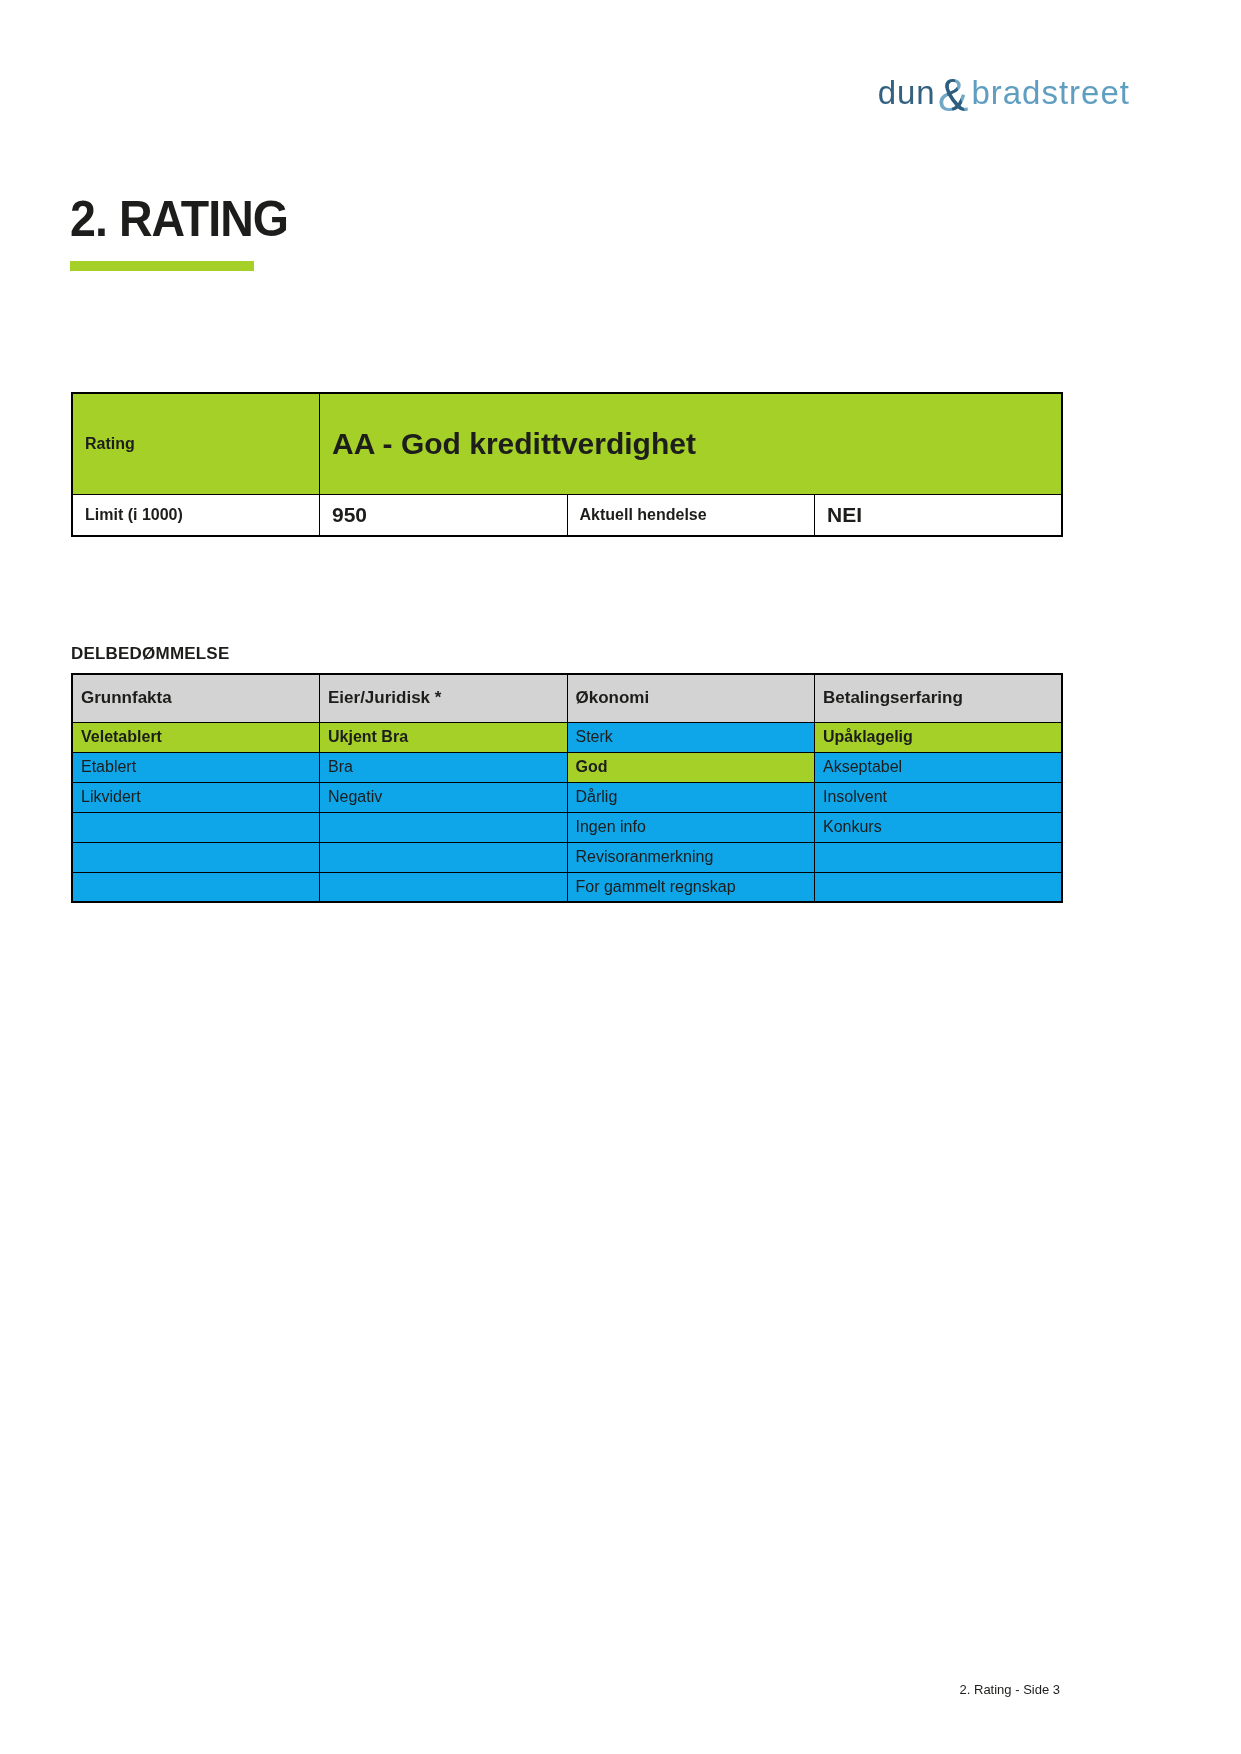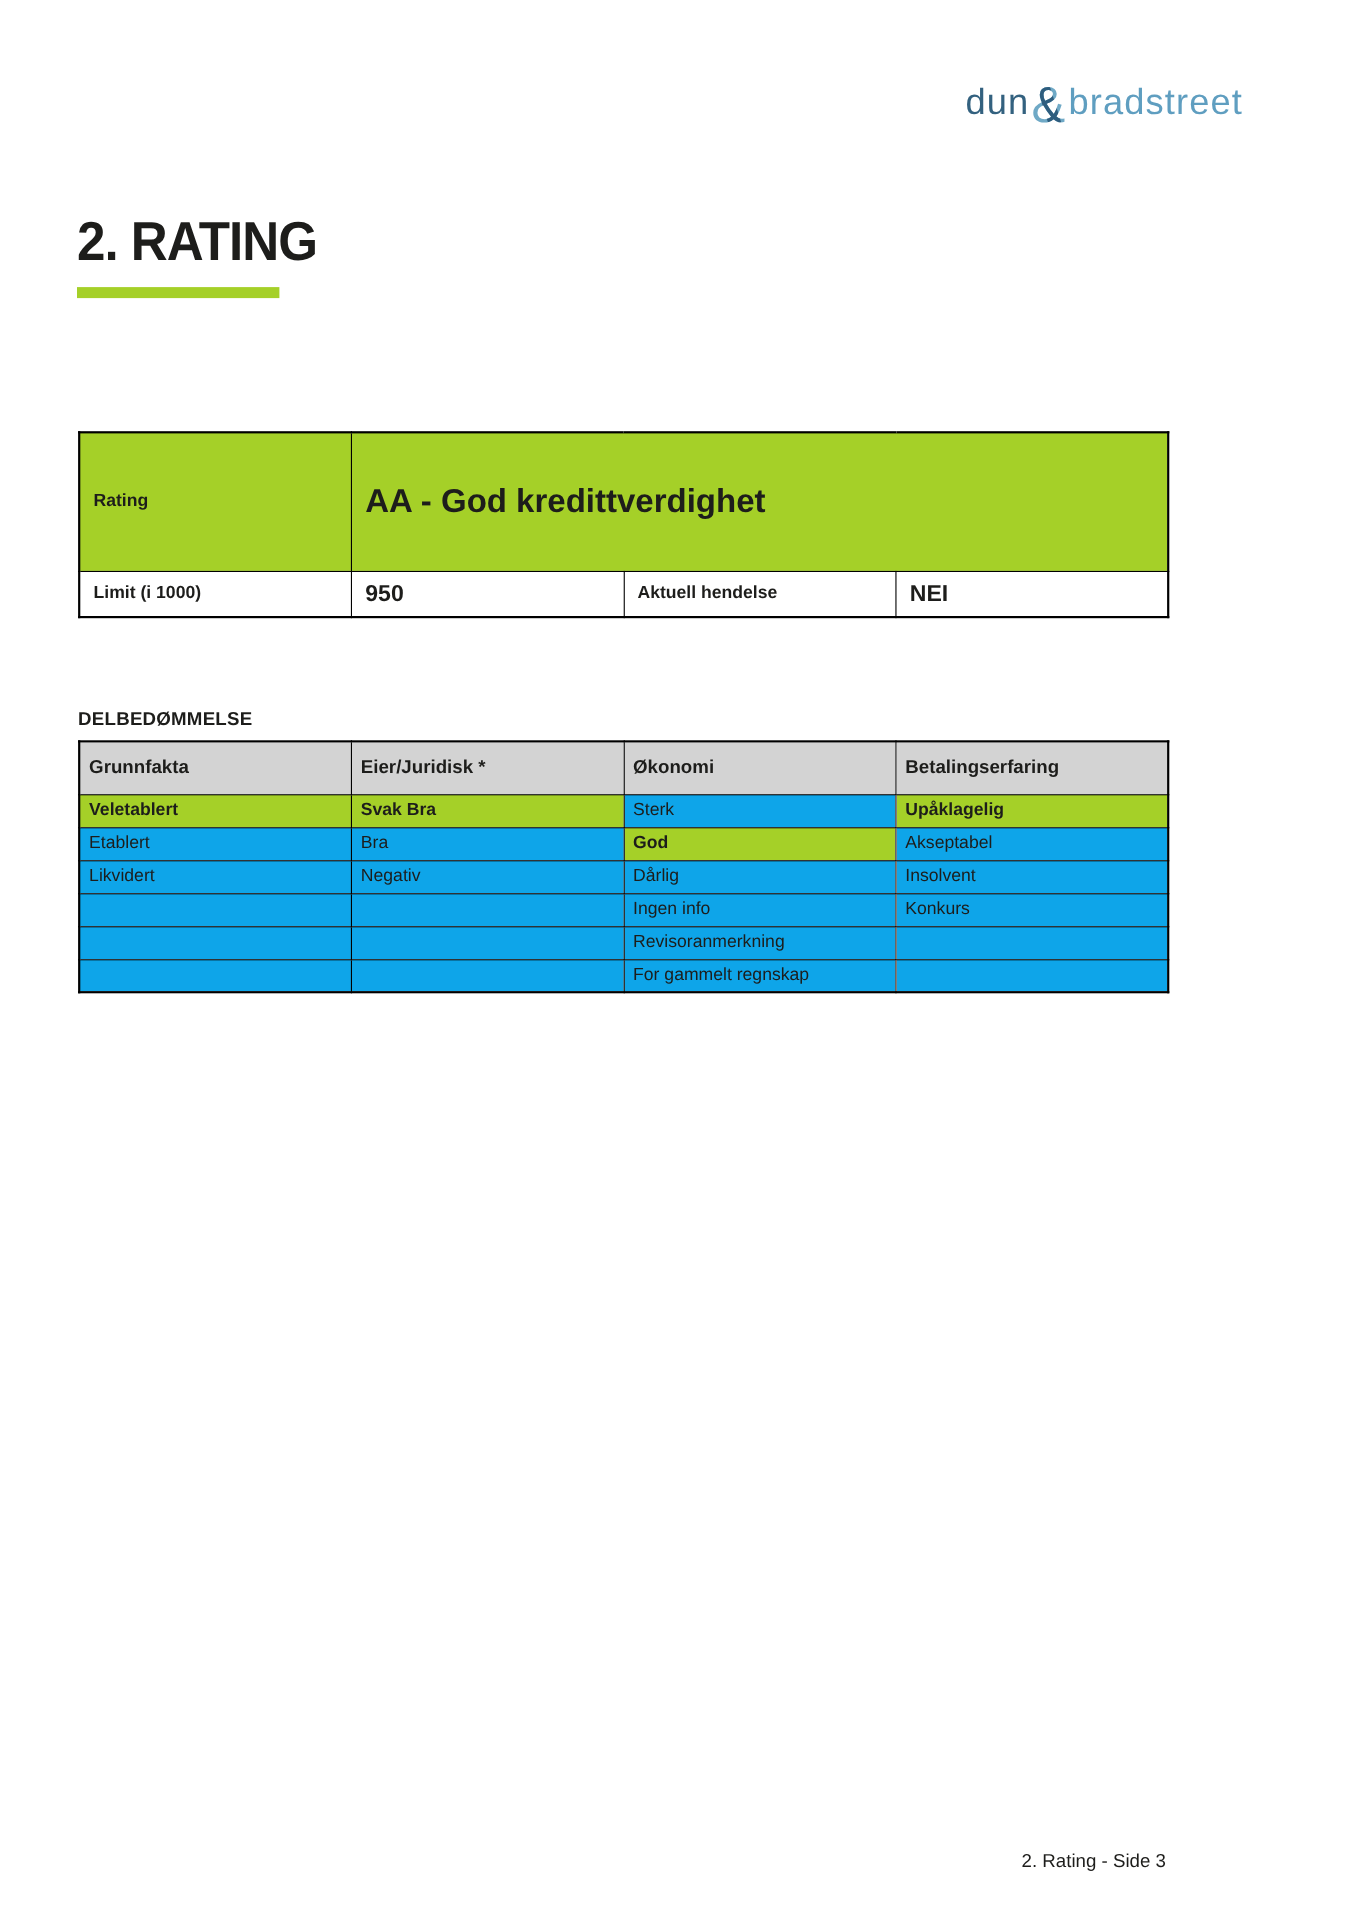--- a/index.html
+++ b/index.html
@@ -24,35 +24,35 @@
            letter-spacing:-1px; transform:scaleX(.93); transform-origin:left center; color:#1d1d1b; }
   .title-bar { position:absolute; left:70px; top:261px; width:184px; height:10px; background:#a5d028; }
 
   
   table { border-collapse:collapse; table-layout:fixed; width:992px; }
   td, th { border:1px solid #000; vertical-align:middle; text-align:left; overflow:hidden; white-space:nowrap; }
 
   
   .rating-table { position:absolute; left:71px; top:392px; border:2px solid #000; }
   .rating-table td { padding-left:12px; }
-  .rating-table .row-top td { height:126px; background:#a5d028; }
+  .rating-table .row-top td { height:101px; background:#a5d028; }
   .cell-small-label { font-size:16px; font-weight:bold; }
   .cell-rating-value { font-size:30px; font-weight:bold; }
   .rating-table .row-bottom td { height:42px; background:#ffffff; }
   .cell-big-value { font-size:21px; font-weight:bold; }
 
   
   .delb-heading { position:absolute; left:71px; top:644px; font-size:17px; font-weight:bold; letter-spacing:.2px; }
   .delb-table { position:absolute; left:71px; top:673px; border:2px solid #000; }
   .delb-table th { height:48px; background:#d3d3d3; font-size:17px; font-weight:bold; padding-left:8px; }
   .delb-table td { height:30px; font-size:16px; font-weight:normal; padding-left:8px; background:#0ea5e9; }
   .delb-table td.hl { background:#a5d028; font-weight:bold; }
 
   
-  .footer { position:absolute; top:1682px; right:181px; font-size:17px; color:#1d1d1b; }
+  .footer { position:absolute; top:1682px; right:181px; font-size:13px; color:#1d1d1b; }
 </style>
 </head>
 <body>
 
 <div class="page">
 
   <div class="logo">
     <span class="dun">dun</span><span class="amp"><span class="a-light">&amp;</span><span class="a-dark">&amp;</span></span><span class="brad">bradstreet</span>
   </div>
 
@@ -91,21 +91,21 @@
       </colgroup>
     <tbody>
         <tr>
       <th>Grunnfakta</th>
       <th>Eier/Juridisk *</th>
       <th>Økonomi</th>
       <th>Betalingserfaring</th>
     </tr>
     <tr>
       <td class="hl">Veletablert</td>
-      <td class="hl">Svak Bra</td>
+      <td class="hl">Ukjent Bra</td>
       <td>Sterk</td>
       <td class="hl">Upåklagelig</td>
     </tr>
     <tr>
       <td>Etablert</td>
       <td>Bra</td>
       <td class="hl">God</td>
       <td>Akseptabel</td>
     </tr>
     <tr>

